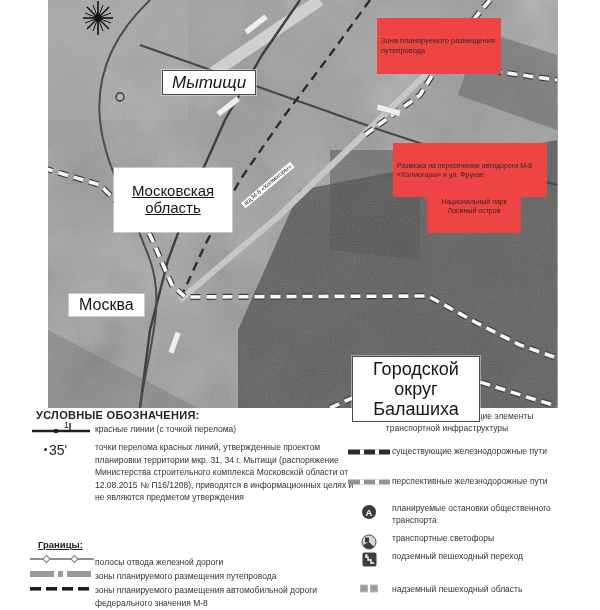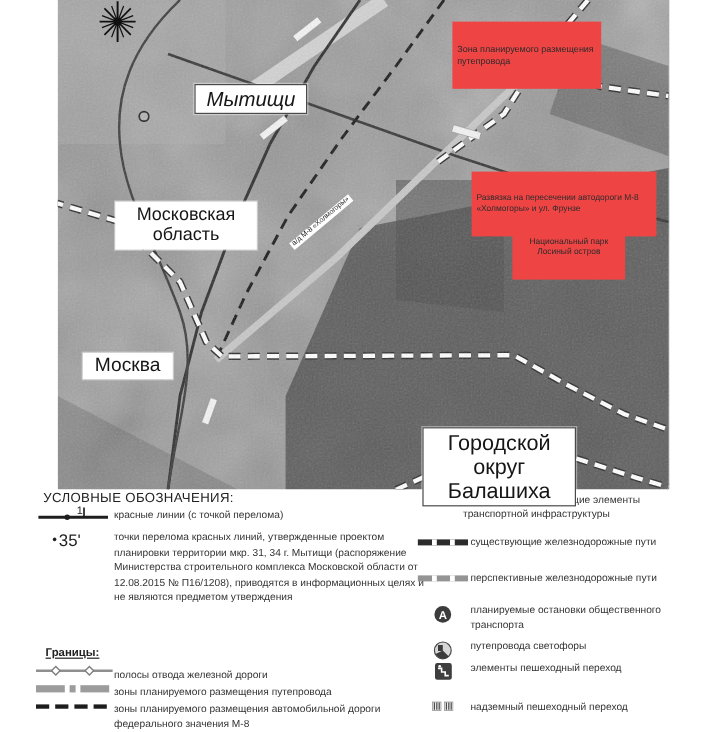--- a/index.html
+++ b/index.html
@@ -10,37 +10,37 @@
   }
   
   .map-wrap{position:absolute;left:48px;top:0;width:510px;height:408px;overflow:hidden;}
   .map-wrap svg{display:block;}
   .map-label{
     position:absolute;background:#ffffff;color:#161616;
     text-align:center;line-height:1.12;z-index:5;
     box-shadow:0 0 0 1px rgba(255,255,255,.4);
   }
   .lbl-mytishchi{left:162px;top:70px;font-size:17px;padding:2px 9px;border:1px solid #4a4a4a;font-style:italic;}
-  .lbl-oblast{left:96px;top:168px;width:114px;font-size:15px;padding:3px 2px;}
+  .lbl-oblast{left:114px;top:168px;width:114px;font-size:15px;padding:15px 2px;text-decoration:underline;}
   .lbl-moskva{left:69px;top:294px;font-size:16px;padding:2px 10px;text-align:right;}
   .lbl-balashikha{left:352px;top:356px;width:122px;font-size:18px;padding:2px 2px;border:1px solid #4a4a4a;}
   .callout{
     position:absolute;background:#ef4444;color:#2c2c2c;z-index:6;
     font-size:7.5px;line-height:1.3;padding:18px 4px;text-align:left;
   }
   .co-overpass{left:377px;top:18px;width:116px;}
   .co-interchange{left:393px;top:143px;width:146px;font-size:7px;}
   .co-park{left:427px;top:179px;width:86px;text-align:center;font-size:7px;}
   .road-label{
     position:absolute;left:241px;top:203px;z-index:4;
     background:#ffffff;color:#222;font-size:6px;line-height:1.1;
     padding:0 2px;transform:rotate(-40deg);transform-origin:left top;white-space:nowrap;
   }
   
-  .legend-title{position:absolute;left:36px;top:409px;font-size:11px;font-weight:normal;letter-spacing:.3px;color:#222;}
+  .legend-title{position:absolute;left:36px;top:409px;font-size:11px;font-weight:bold;letter-spacing:.3px;color:#222;}
   .leg-text{position:absolute;font-size:8.5px;line-height:1.48;color:#333;}
   .t-redlines{left:95px;top:423px;width:265px;}
   .t-breakpts{left:95px;top:441px;width:270px;}
   .t-borders-title{left:38px;top:538px;font-size:9.5px;font-weight:bold;text-decoration:underline;color:#222;}
   .t-b1{left:95px;top:556px;width:260px;}
   .t-b2{left:95px;top:570px;width:260px;}
   .t-b3{left:95px;top:584px;width:252px;}
   .leg-sym{position:absolute;left:30px;}
   .s-redlines{top:419px;}
   .s-break{left:44px;top:442px;font-size:14px;color:#222;display:flex;align-items:flex-start;}
@@ -218,43 +218,43 @@
 </div>
 
 <div class="tr-row r4">
   <span class="tr-icon">
     <svg width="16" height="16" viewBox="0 0 16 16">
       <circle cx="8" cy="8" r="7" fill="#d7d7d7" stroke="#4a4a4a" stroke-width="1"></circle>
       <path d="M8,8 L2,11 A7,7 0 0,0 13,13 Z" fill="#3c3c3c"></path>
       <rect x="4" y="3.5" width="4" height="5" fill="#3c3c3c"></rect>
     </svg>
   </span>
-  <span class="tr-label">путепровода светофоры</span>
+  <span class="tr-label">транспортные светофоры</span>
 </div>
 
 <div class="tr-row r5">
   <span class="tr-icon">
     <svg width="15" height="15" viewBox="0 0 15 15">
       <rect x="0.5" y="0.5" width="14" height="14" rx="2" fill="#3e3e3e"></rect>
       <polyline points="3,5 6,5 6,8 9,8 9,11 12,11" fill="none" stroke="#ffffff" stroke-width="1.3"></polyline>
       <circle cx="4.4" cy="3.2" r="1.1" fill="#ffffff"></circle>
     </svg>
   </span>
-  <span class="tr-label">элементы пешеходный переход</span>
+  <span class="tr-label">подземный пешеходный переход</span>
 </div>
 
 <div class="tr-row r6">
   <span class="tr-icon">
     <svg width="18" height="9" viewBox="0 0 18 9">
       <rect x="0.5" y="1" width="7" height="7" fill="#ececec" stroke="#777" stroke-width="0.5"></rect>
       <rect x="10.5" y="1" width="7" height="7" fill="#ececec" stroke="#777" stroke-width="0.5"></rect>
       <g stroke="#4a4a4a" stroke-width="1">
         <line x1="2" y1="1.5" x2="2" y2="7.5"></line>
           <line x1="4" y1="1.5" x2="4" y2="7.5"></line>
           <line x1="6" y1="1.5" x2="6" y2="7.5"></line>
         <line x1="12" y1="1.5" x2="12" y2="7.5"></line>
           <line x1="14" y1="1.5" x2="14" y2="7.5"></line>
           <line x1="16" y1="1.5" x2="16" y2="7.5"></line>
       </g>
     </svg>
   </span>
-  <span class="tr-label">надземный пешеходный переход</span>
+  <span class="tr-label">надземный пешеходный область</span>
 </div>
 
 </body></html>

